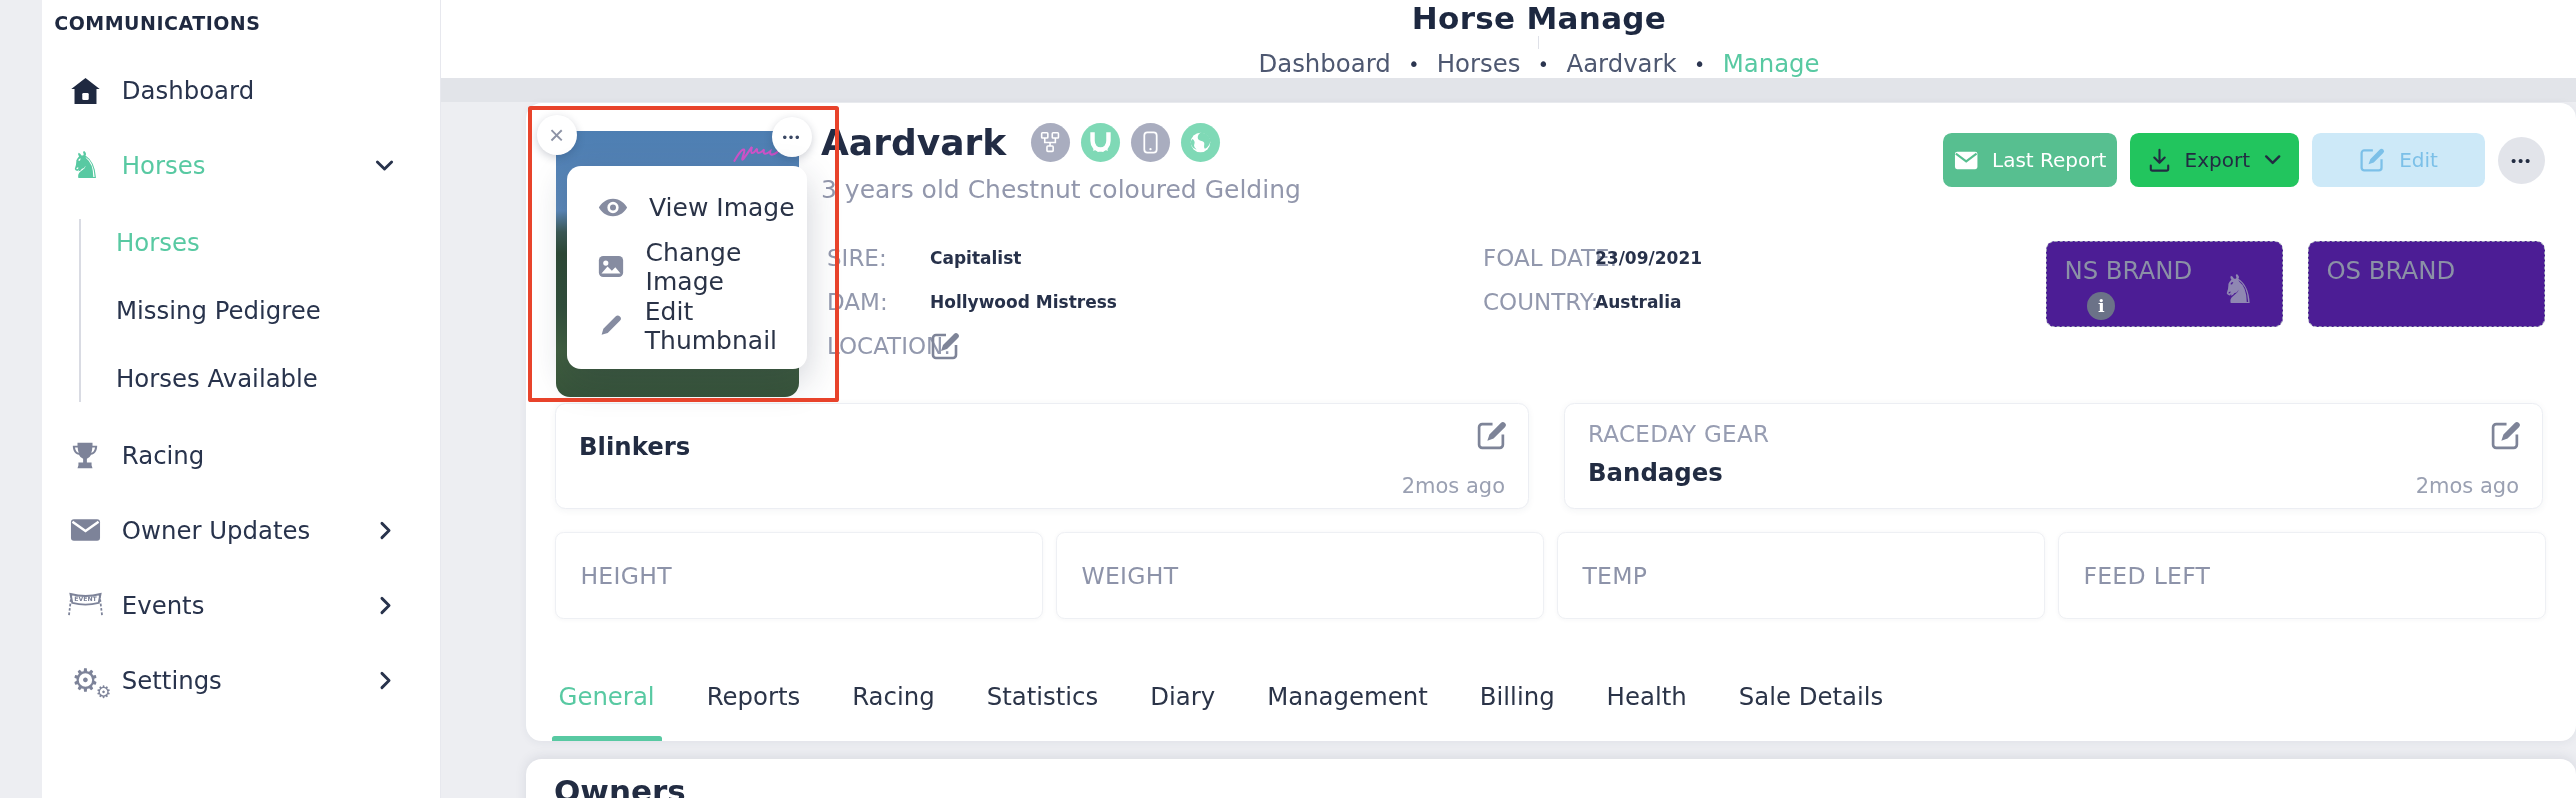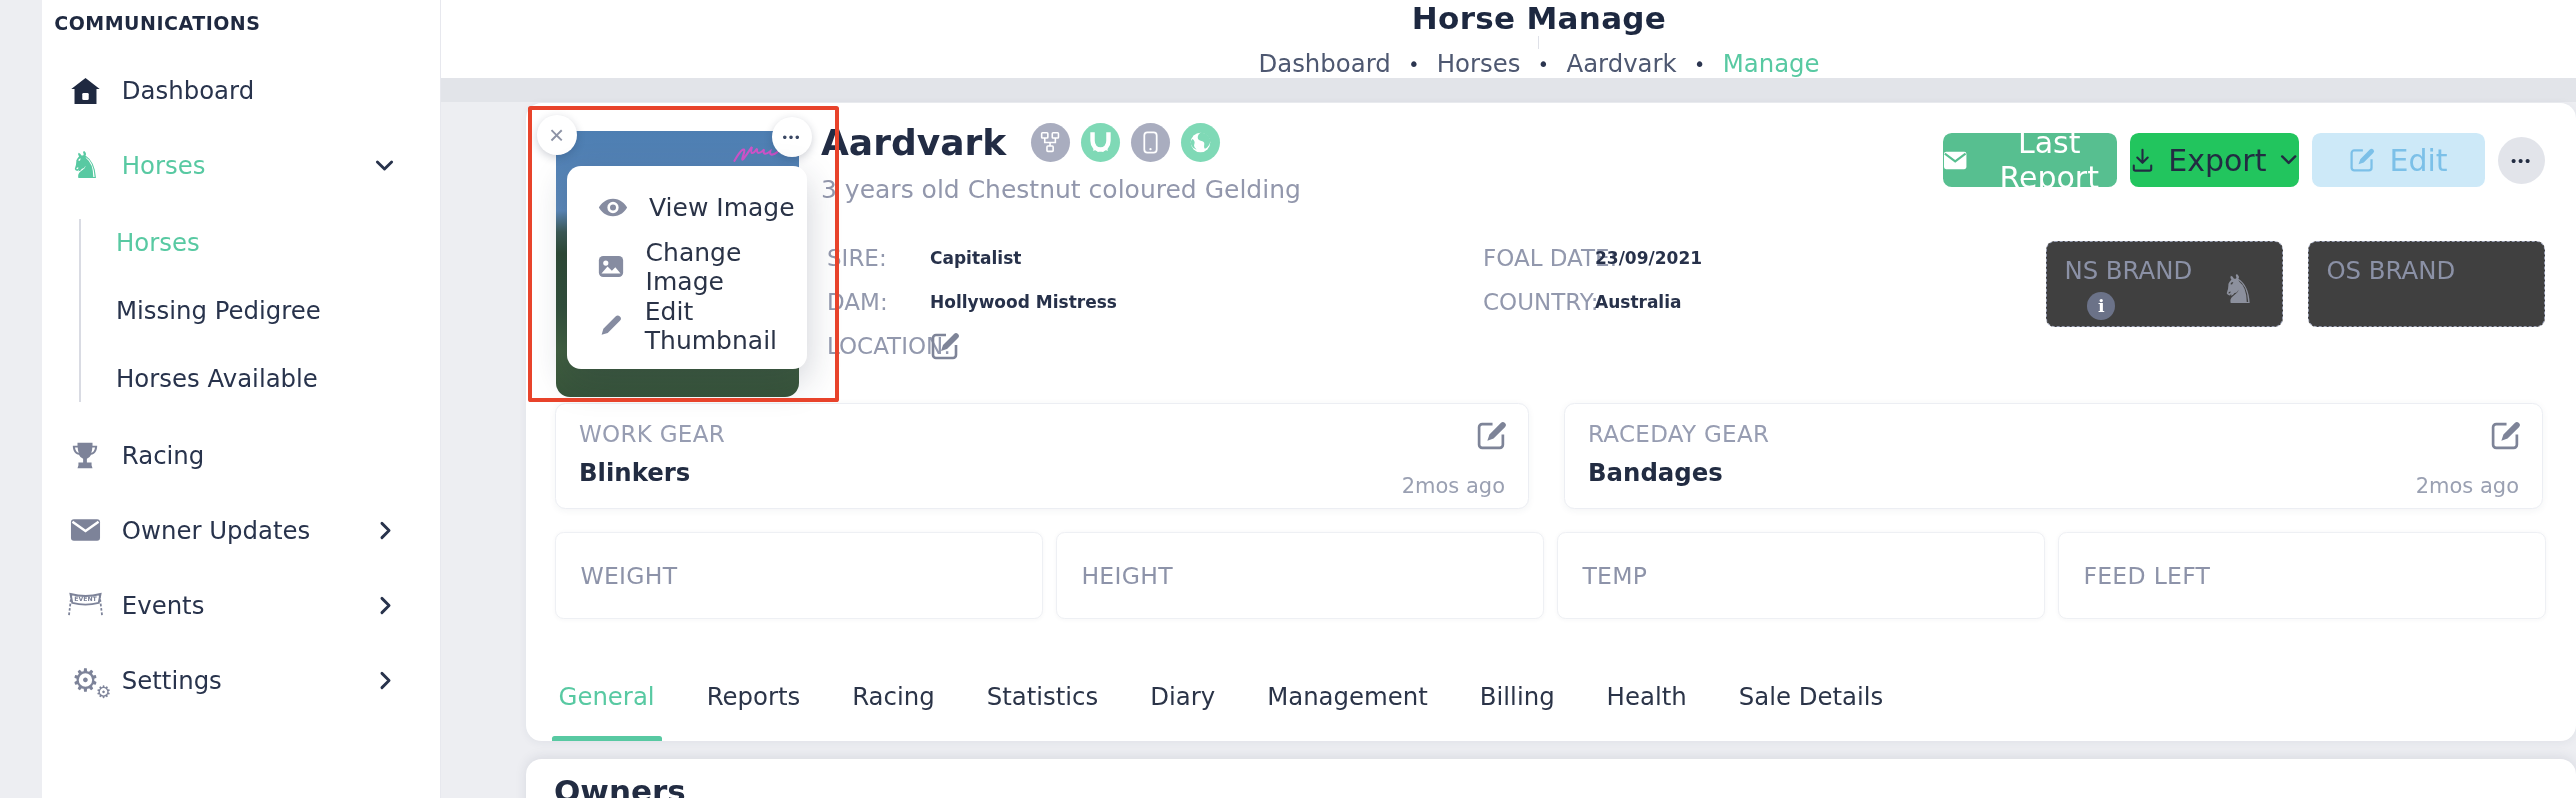--- a/index.html
+++ b/index.html
@@ -63,30 +63,30 @@
   .info-col { position:absolute; top:133px; }
   .info-col.c1 { left:301px; }
   .info-col.c2 { left:957px; }
   .info-row { display:flex; align-items:center; height:44px; }
   .info-label { font-size:23px; color:#9298ad; flex:0 0 auto; white-space:nowrap; }
   .c1 .info-label { width:103px; }
   .c2 .info-label { width:112px; }
   .info-value { font-size:17px; font-weight:700; color:#27314a; }
   .edit-sq { color:#7e8498; display:flex; cursor:pointer; }
 
-  .brand-box { position:absolute; top:138px; width:237px; height:86px; background:#404040; border:1.7px dashed #9ba1b6; border-radius:8.7px; padding:14px 17.4px; cursor:pointer; }
+  .brand-box { position:absolute; top:138px; width:237px; height:86px; background:#4c1d95; border:1.7px dashed #9ba1b6; border-radius:8.7px; padding:14px 17.4px; cursor:pointer; }
   .brand-ns { left:1520px; }
   .brand-os { left:1782px; }
   .brand-label { font-size:24.4px; color:#8b91a6; }
   .brand-info { margin:7px 0 0 23px; width:28px; height:28px; border-radius:50%; background:#6b7288; color:#fff; font-size:17.4px; font-weight:700; display:flex; align-items:center; justify-content:center; font-family:"DejaVu Serif","Liberation Serif",serif; }
   .brand-horse { position:absolute; right:26px; top:24.4px; font-size:40px; color:#a6abbc; opacity:.75; }
 
   
   .actions { position:absolute; right:31px; top:30px; display:flex; align-items:center; gap:13px; }
-  .abtn { height:54px; border:none; border-radius:8.7px; display:flex; align-items:center; justify-content:center; gap:14px; font-size:30px; cursor:pointer; font-family:inherit; }
+  .abtn { height:54px; border:none; border-radius:8.7px; display:flex; align-items:center; justify-content:center; gap:14px; font-size:20px; cursor:pointer; font-family:inherit; }
   .abtn.green { background:#57bf90; color:#ffffff; width:174px; }
   .abtn.grayb { background:#22c55e; color:#222c42; width:169px; }
   .abtn.blueb { background:#cde9f8; color:#7cc0e8; width:173px; }
   .more-circle { width:47px; height:47px; border-radius:50%; background:#e2e4ea; color:#222c42; display:flex; align-items:center; justify-content:center; font-size:15px; letter-spacing:1.7px; border:none; cursor:pointer; }
 
   
   .gear-row { position:absolute; left:29px; top:300px; display:flex; gap:35px; }
   .gear-card { position:relative; height:106px; background:#fff; border:0.9px solid #eceef3; border-radius:10.5px; box-shadow:0 1.7px 7px rgba(40,50,80,.05); padding:17.4px 23px; }
   .gear-card.w1 { width:974px; } .gear-card.w2 { width:979px; }
   .gear-label { font-size:23px; color:#979db2; letter-spacing:0.3px; }
@@ -370,21 +370,20 @@
             </span>
             <span>Edit</span>
           </button>
           <button class="more-circle">
               <span>•••</span>
             </button>
         </div>
 
         <div class="gear-row">
           <div class="gear-card w1">
-            <div class="gear-label">WORK GEAR</div>
             <div class="gear-value">Blinkers</div>
             <span class="gear-edit edit-sq">
               <svg width="31" height="31" viewBox="0 0 30 30">
                   <path d="M26 14v10a3 3 0 0 1-3 3H6a3 3 0 0 1-3-3V7a3 3 0 0 1 3-3h10" fill="none" stroke="currentColor" stroke-width="2.6"></path>
                   <path d="M11 20l2-6L24 3a2.8 2.8 0 0 1 4 4L17 18l-6 2z" fill="currentColor"></path>
                 </svg>
             </span>
             <span class="gear-time">2mos ago</span>
           </div>
           <div class="gear-card w2">
@@ -395,24 +394,24 @@
                   <path d="M26 14v10a3 3 0 0 1-3 3H6a3 3 0 0 1-3-3V7a3 3 0 0 1 3-3h10" fill="none" stroke="currentColor" stroke-width="2.6"></path>
                   <path d="M11 20l2-6L24 3a2.8 2.8 0 0 1 4 4L17 18l-6 2z" fill="currentColor"></path>
                 </svg>
             </span>
             <span class="gear-time">2mos ago</span>
           </div>
         </div>
 
         <div class="metrics-row">
           <div class="metric-box">
+              <span class="metric-label">HEIGHT</span>
+            </div>
+          <div class="metric-box">
               <span class="metric-label">WEIGHT</span>
-            </div>
-          <div class="metric-box">
-              <span class="metric-label">HEIGHT</span>
             </div>
           <div class="metric-box">
               <span class="metric-label">TEMP</span>
             </div>
           <div class="metric-box">
               <span class="metric-label">FEED LEFT</span>
             </div>
         </div>
 
         <div class="tabs">

